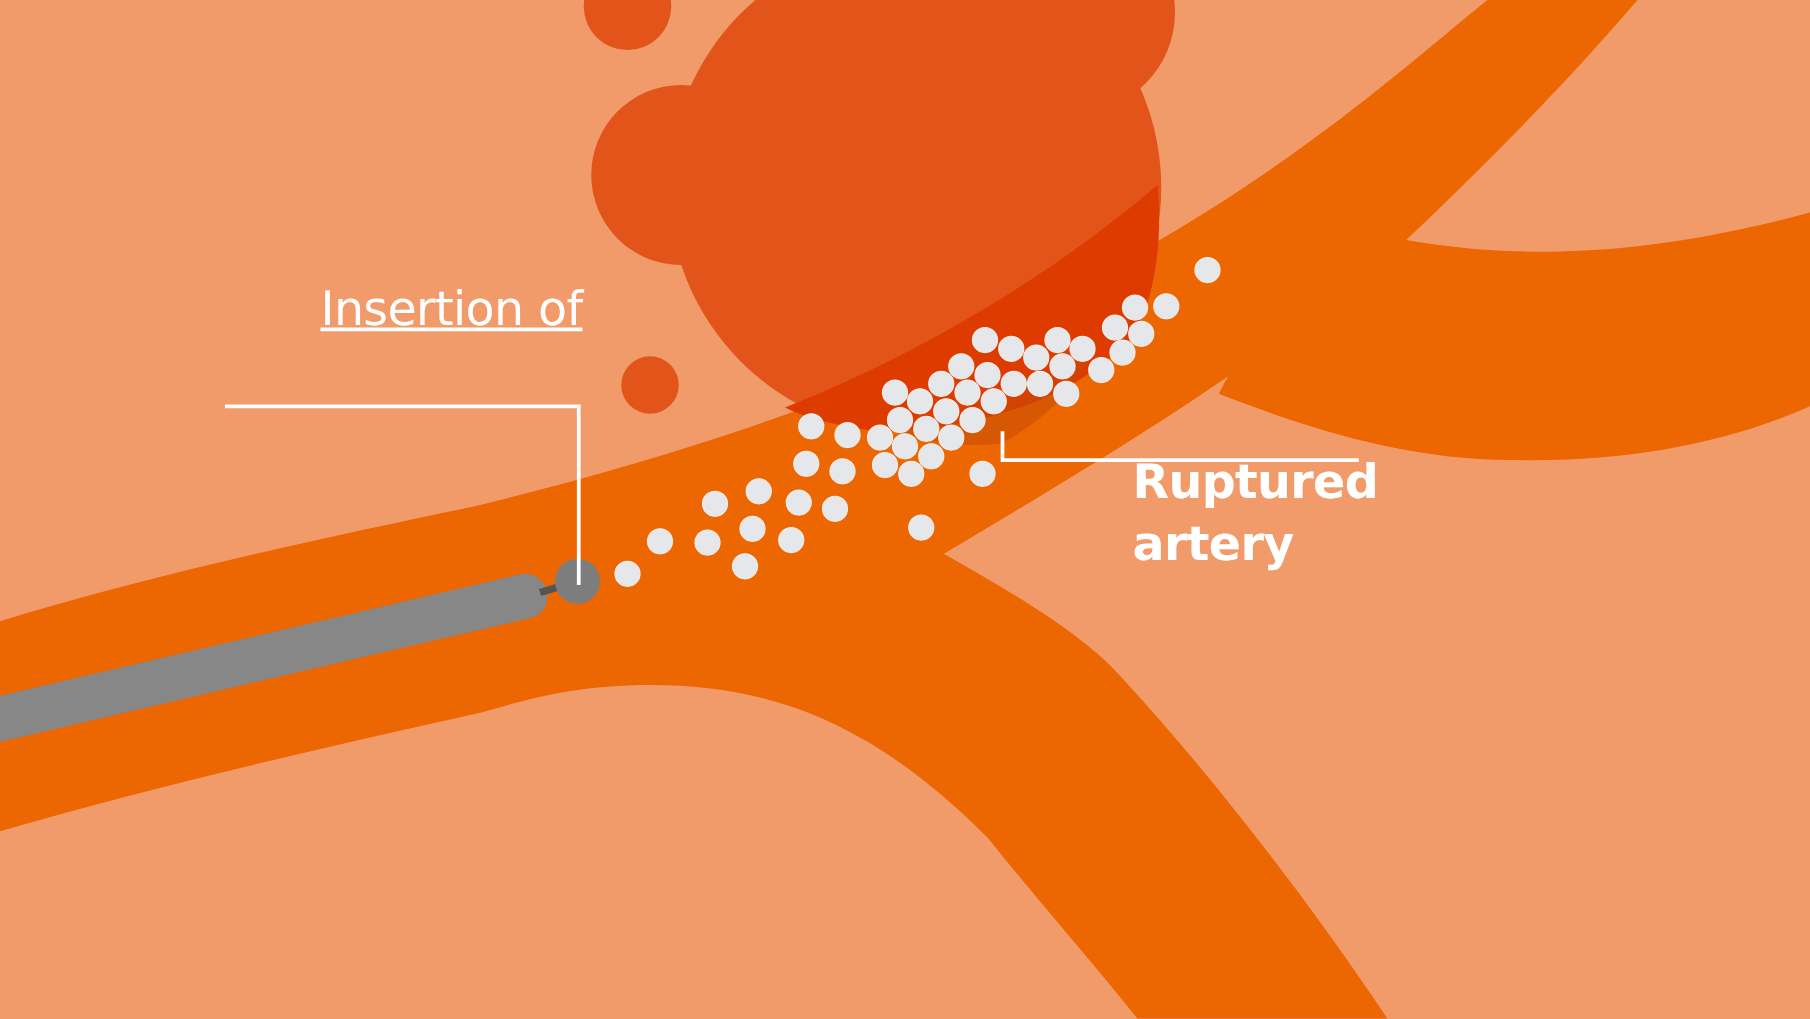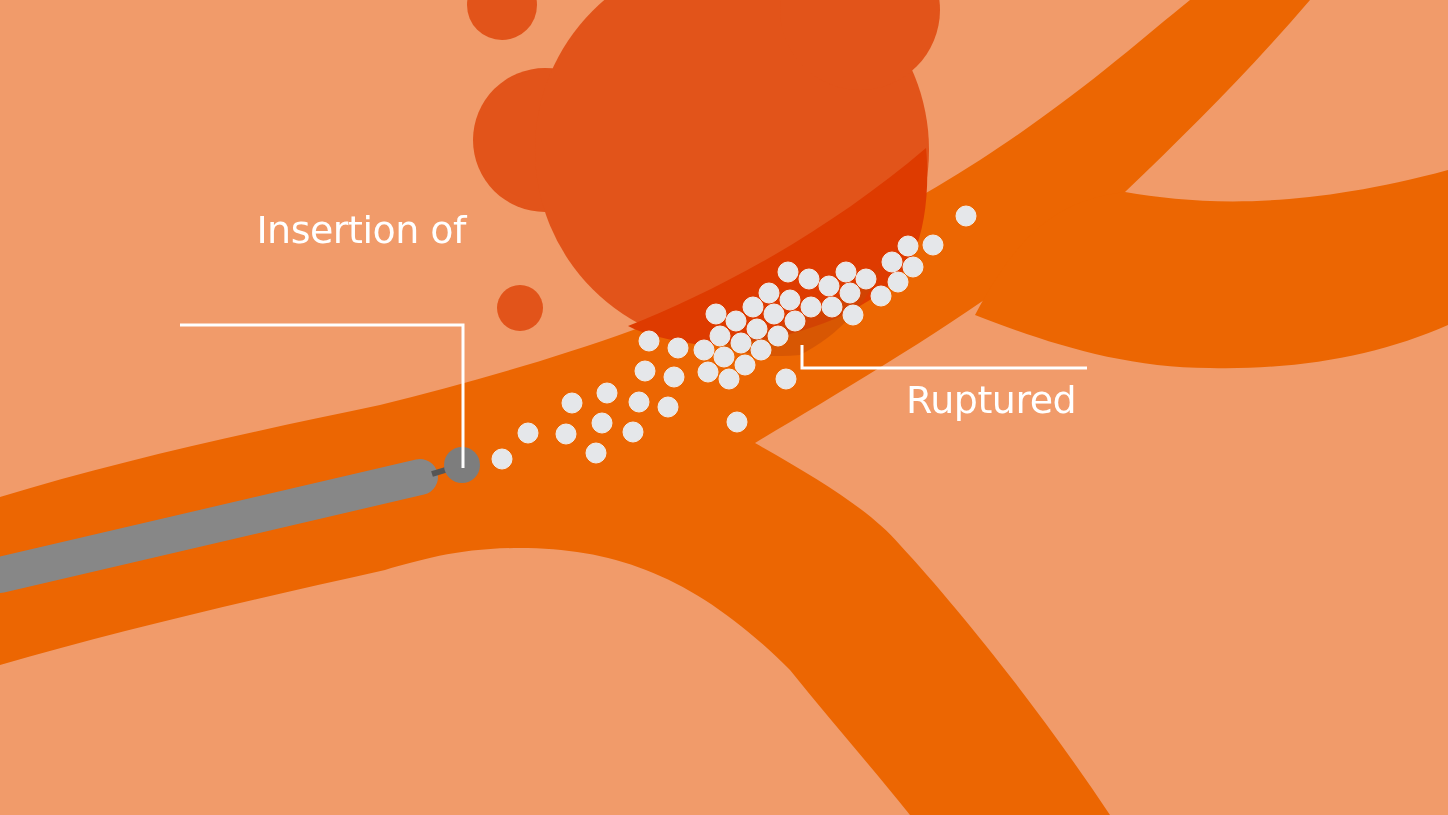--- a/index.html
+++ b/index.html
@@ -8,22 +8,22 @@
   svg { position: absolute; left: 0; top: 0; }
   .label {
     position: absolute;
     color: #ffffff;
     font-family: "DejaVu Sans", sans-serif;
     font-size: 38px;
     line-height: 50px;
     letter-spacing: -0.5px;
     font-weight: normal;
   }
-  #label-insertion { right: 982px; top: 205px; text-align: right; }
-  #label-ruptured { left: 906px; top: 375px; text-align: left; }
+  #label-insertion { right: 982px; top: 222px; text-align: right; text-decoration: underline; }
+  #label-ruptured { left: 906px; top: 360px; text-align: left; font-weight: bold; }
 </style>
 </head>
 <body>
 
 <div id="stage">
   <svg width="1448" height="815" viewBox="0 0 1448 815">
 
     <rect x="0" y="0" width="1448" height="815" fill="#f19b6a"></rect>
 
     <g>
@@ -108,14 +108,15 @@
       <polyline points="802,345 802,368 1087,368"></polyline>
     </g>
   </svg>
 
   <div class="label" id="label-insertion">
     <div>Insertion of</div>
   </div>
 
   <div class="label" id="label-ruptured">
     <div>Ruptured</div>
+    <div>artery</div>
   </div>
 </div>
 
 </body></html>

